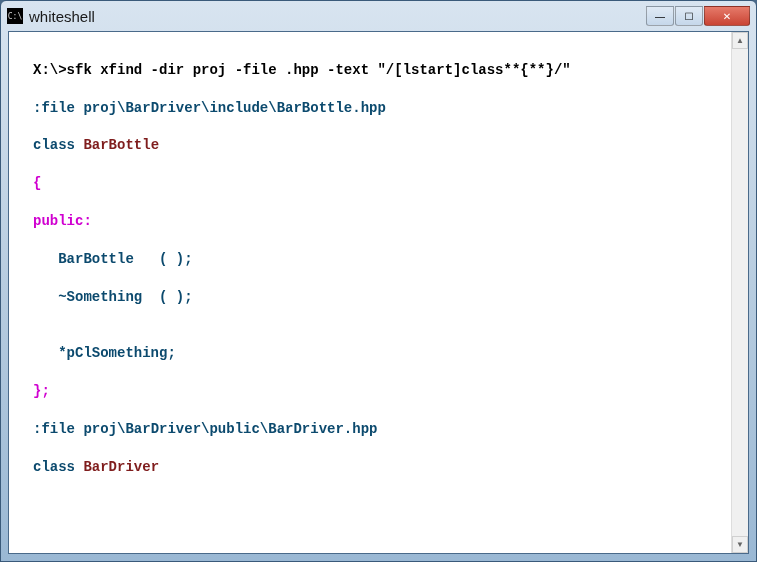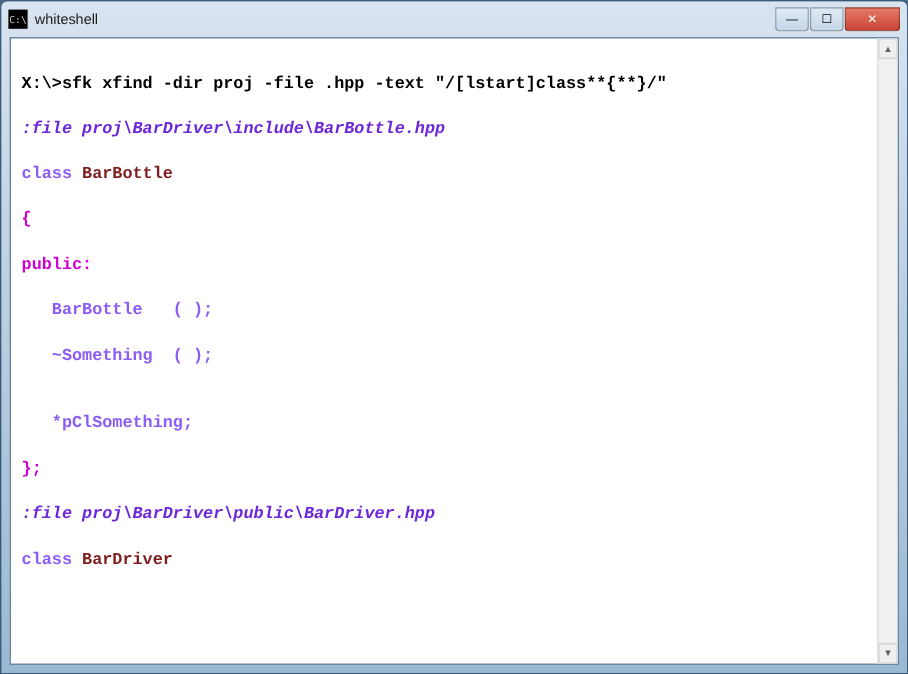--- a/index.html
+++ b/index.html
@@ -37,21 +37,21 @@
       margin-right: 6px;
       display: flex;
       align-items: center;
       justify-content: center;
       font-size: 8px;
       color: #ccc;
       font-family: monospace;
     }
     .title-text {
       flex: 1;
-      font-size: 12px;
+      font-size: 15px;
       color: #1a1a1a;
     }
     .win-controls {
       display: flex;
       gap: 1px;
     }
     .win-btn {
       width: 30px;
       height: 20px;
       border: 1px solid rgba(0,0,0,0.3);
@@ -75,21 +75,21 @@
       flex: 1;
       margin: 0 7px 7px 7px;
       background: #fff;
       border: 1px solid #4a6a8a;
       position: relative;
       overflow: hidden;
       display: flex;
     }
     .terminal {
       flex: 1;
-      padding: 10px 9px;
+      padding: 10px 24px;
       font-family: "Consolas", "Courier New", monospace;
       font-size: 14px;
       font-weight: bold;
       line-height: 1.35;
       white-space: pre;
       overflow: hidden;
       color: #000;
     }
     .scrollbar {
       width: 17px;
@@ -105,22 +105,22 @@
       display: flex;
       align-items: center;
       justify-content: center;
       font-size: 8px;
       color: #666;
       cursor: pointer;
     }
     .scroll-arrow.up { position: absolute; top: 0; }
     .scroll-arrow.down { position: absolute; bottom: 0; }
     .c-black { color: #000; }
-    .c-green { color: #6d28d9; font-style: italic; }
-    .c-red { color: #8b5cf6; text-align: right; }
+    .c-green { color: #0c4a6e; }
+    .c-red { color: #0c4a6e; text-align: right; }
     .c-magenta { color: #d000d0; }
     .c-brown { color: #7f1d1d; }
     .line { display: block; }
   </style>
 </head>
 <body>
 
 <div class="window">
   <div class="titlebar">
     <div class="title-icon">C:\</div>

